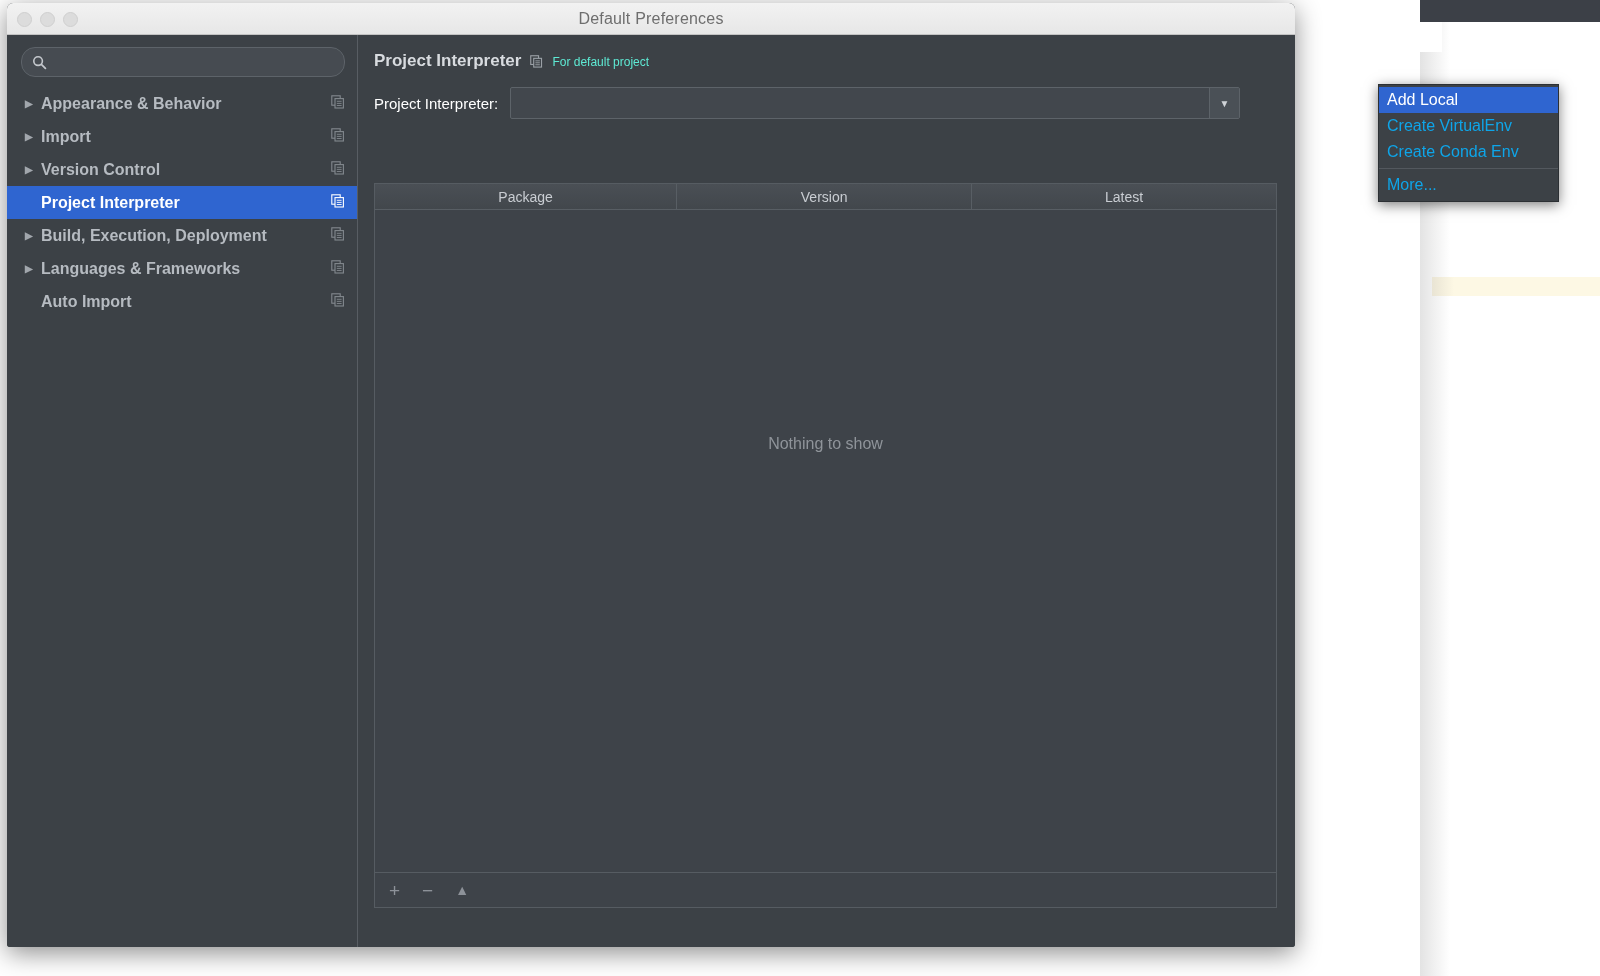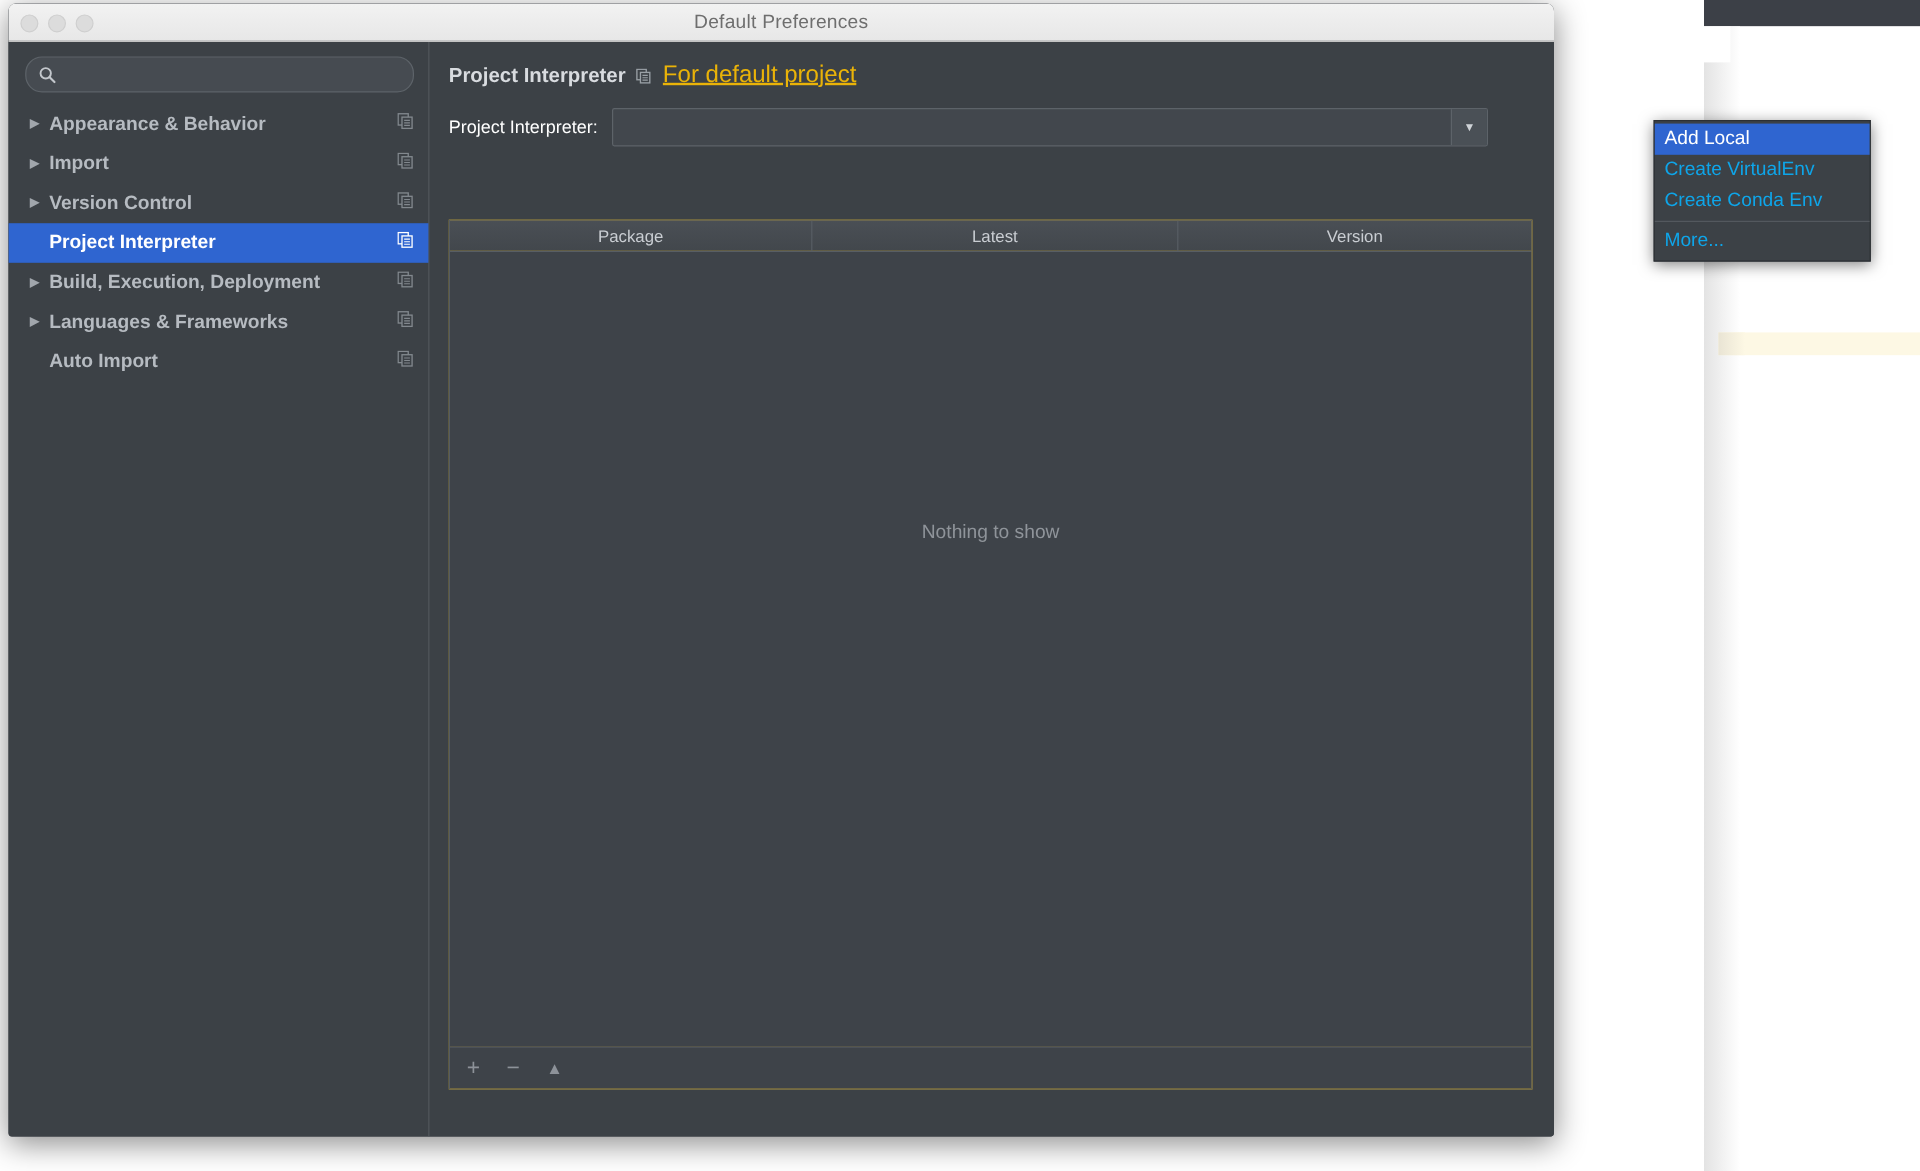--- a/index.html
+++ b/index.html
@@ -179,23 +179,22 @@
     align-items: baseline;
     padding: 16px 0 0 16px;
     gap: 9px;
   }
   .page-title {
     font-size: 17px;
     font-weight: bold;
     color: #d8dbdf;
   }
   .page-sub {
-    font-size: 20px;
-    color: #eab308;
-    text-decoration: underline;
+    font-size: 12px;
+    color: #5eead4;
   }
   .header-copyicon { position: relative; top: 2px; }
 
   .interp-row {
     display: flex;
     align-items: center;
     padding: 16px 0 0 16px;
   }
   .interp-label {
     font-size: 15px;
@@ -286,21 +285,21 @@
     color: #8d9299;
     font-size: 19px;
     line-height: 1;
     cursor: default;
     user-select: none;
   }
 
   
   #popup {
     position: absolute;
-    left: 1378px; top: 100px;
+    left: 1378px; top: 84px;
     width: 179px;
     background: #3c4146;
     border: 1px solid #2c3034;
     box-shadow: 0 3px 12px rgba(0,0,0,0.5);
     padding: 2px 0 3px 0;
     z-index: 50;
   }
   .menu-item {
     height: 26px;
     display: flex;
@@ -458,22 +457,22 @@
           <span class="interp-label">Project Interpreter:</span>
           <div class="combo">
             <div class="combo-value"></div>
             <div class="combo-arrow">▼</div>
           </div>
         </div>
 
         <div class="table-wrap">
           <div class="table-head" id="table-head">
               <div class="th" style="width: 33.5%;">Package</div>
+              <div class="th" style="width: 32.7%;">Version</div>
               <div class="th" style="width: 33.8%;">Latest</div>
-              <div class="th" style="width: 32.7%;">Version</div>
             </div>
           <div class="table-body">
             <div class="empty-msg">Nothing to show</div>
           </div>
           <div class="table-footer">
             <span class="tool-btn">+</span>
             <span class="tool-btn">−</span>
             <span class="tool-btn" style="font-size:14px;">▲</span>
           </div>
         </div>

